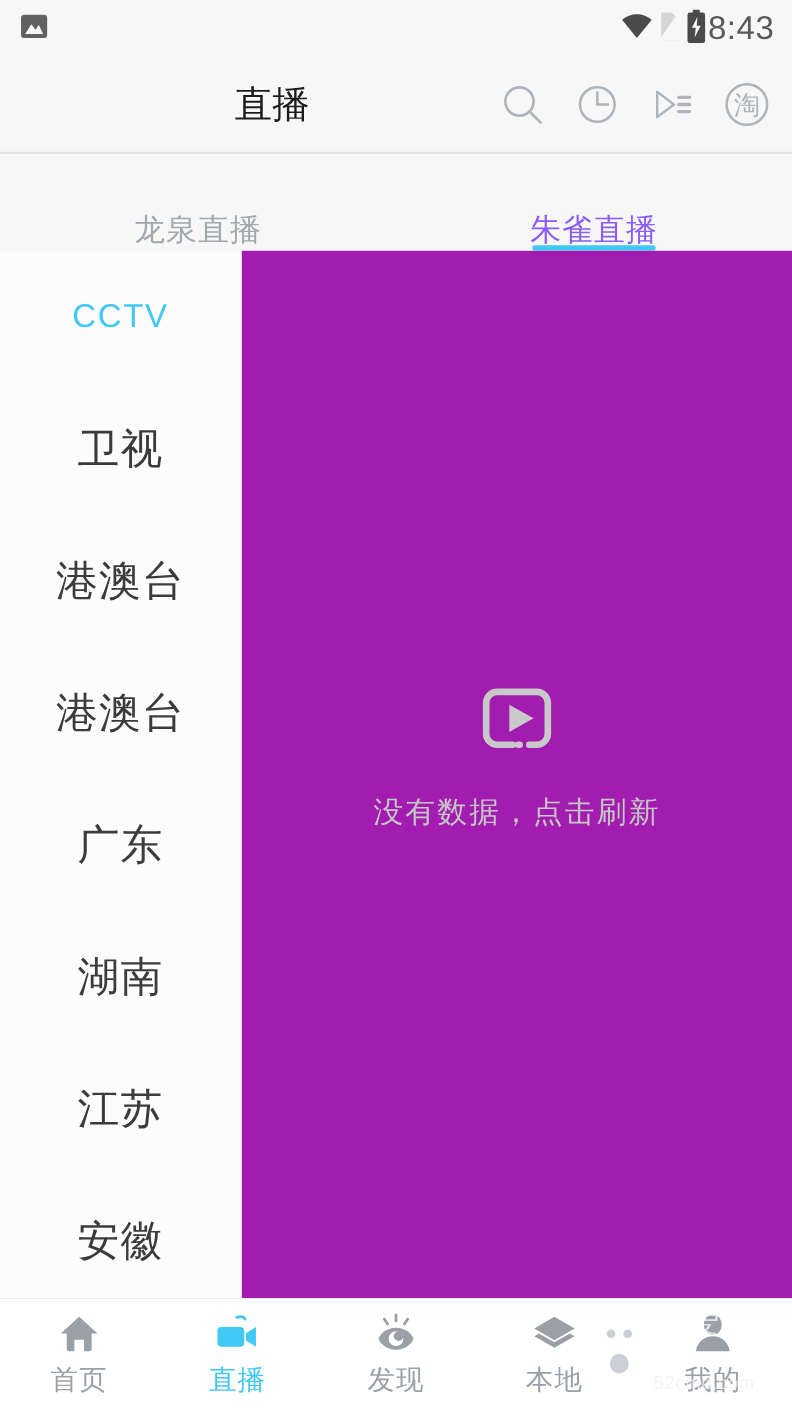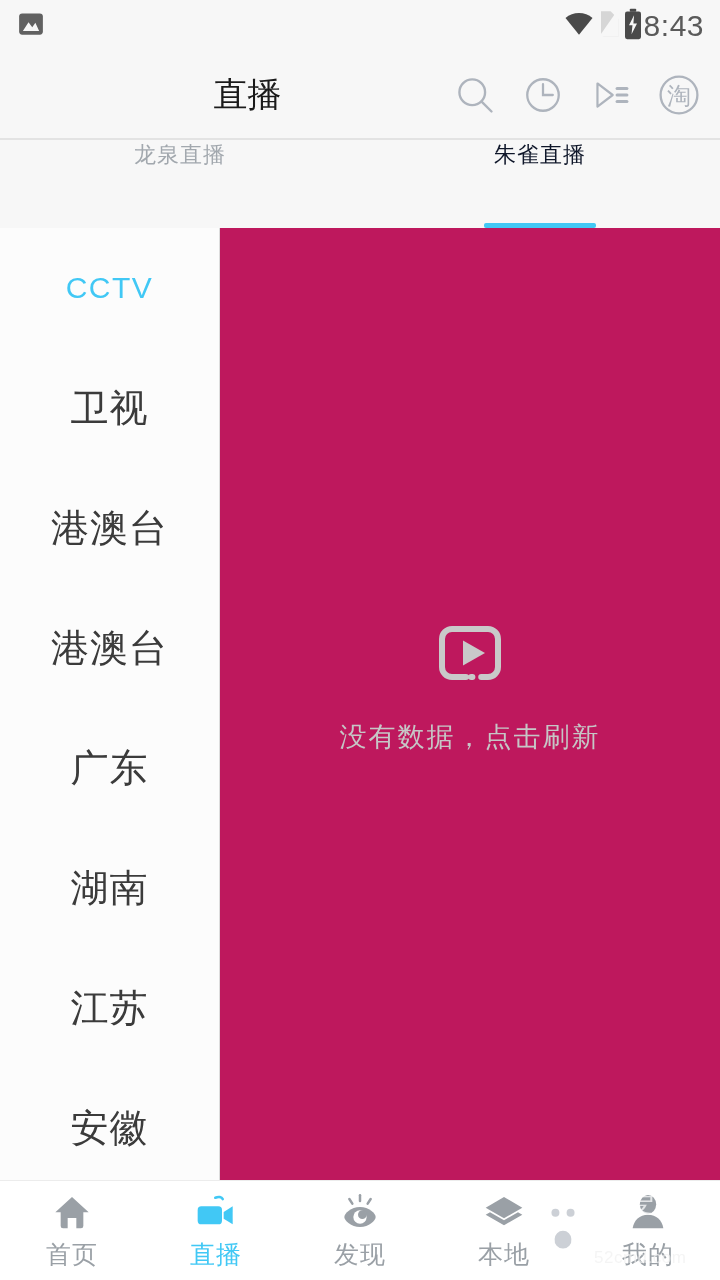--- a/index.html
+++ b/index.html
@@ -36,24 +36,24 @@
   }
   .hicon{ width:46px; height:46px; display:flex; align-items:center; justify-content:center;
           color:#aeb4bd; }
 
   
   .tabs{
     position:absolute; top:140px; left:0; width:720px; height:88px;
     background:#f7f7f7; display:flex;
   }
   .tab{
-    flex:1; display:flex; align-items:flex-start; justify-content:center;
-    position:relative; font-size:22px; color:#a2a8ae; letter-spacing:1px;font-family:Liberation Serif, serif;
-  }
-  .tab.active{ color:#0f172a; }
+    flex:1; display:flex; align-items:flex-end; justify-content:center;
+    position:relative; font-size:28px; color:#a2a8ae; letter-spacing:1px;font-family:Liberation Serif, serif;
+  }
+  .tab.active{ color:#8b5cf6; }
   .tab.active::after{
     content:""; position:absolute; bottom:0; left:50%; transform:translateX(-50%);
     width:112px; height:5px; background:#41c8f5; border-radius:2px;
   }
 
   
   .body{
     position:absolute; top:228px; left:0; width:720px; height:952px;
     display:flex; background:#e6e6e6;justify-content:flex-end;
   }
@@ -61,21 +61,21 @@
     width:220px; height:100%; background:#fcfcfc;
     border-right:1px solid #dcdcdc; overflow:hidden;
   }
   .side-item{
     height:120px; display:flex; align-items:center; justify-content:center;
     font-size:38px; color:#3b3b3b; letter-spacing:1px;
   }
   .side-item.active{ color:#41c8f5; font-size:30px; letter-spacing:1.5px; }
 
   .content{
-    flex:1; height:100%; background:#be185d;
+    flex:1; height:100%; background:#a21caf;
     display:flex; flex-direction:column; align-items:center; justify-content:center;
     padding-bottom:40px;
   }
   .empty-icon{ margin-bottom:22px; }
   .empty-text{ font-size:27px; color:#c6c6c6; letter-spacing:2px; }
 
   
   .bottomnav{
     position:absolute; bottom:0; left:0; width:720px; height:100px;
     background:#ffffff; border-top:1px solid #ececec;

